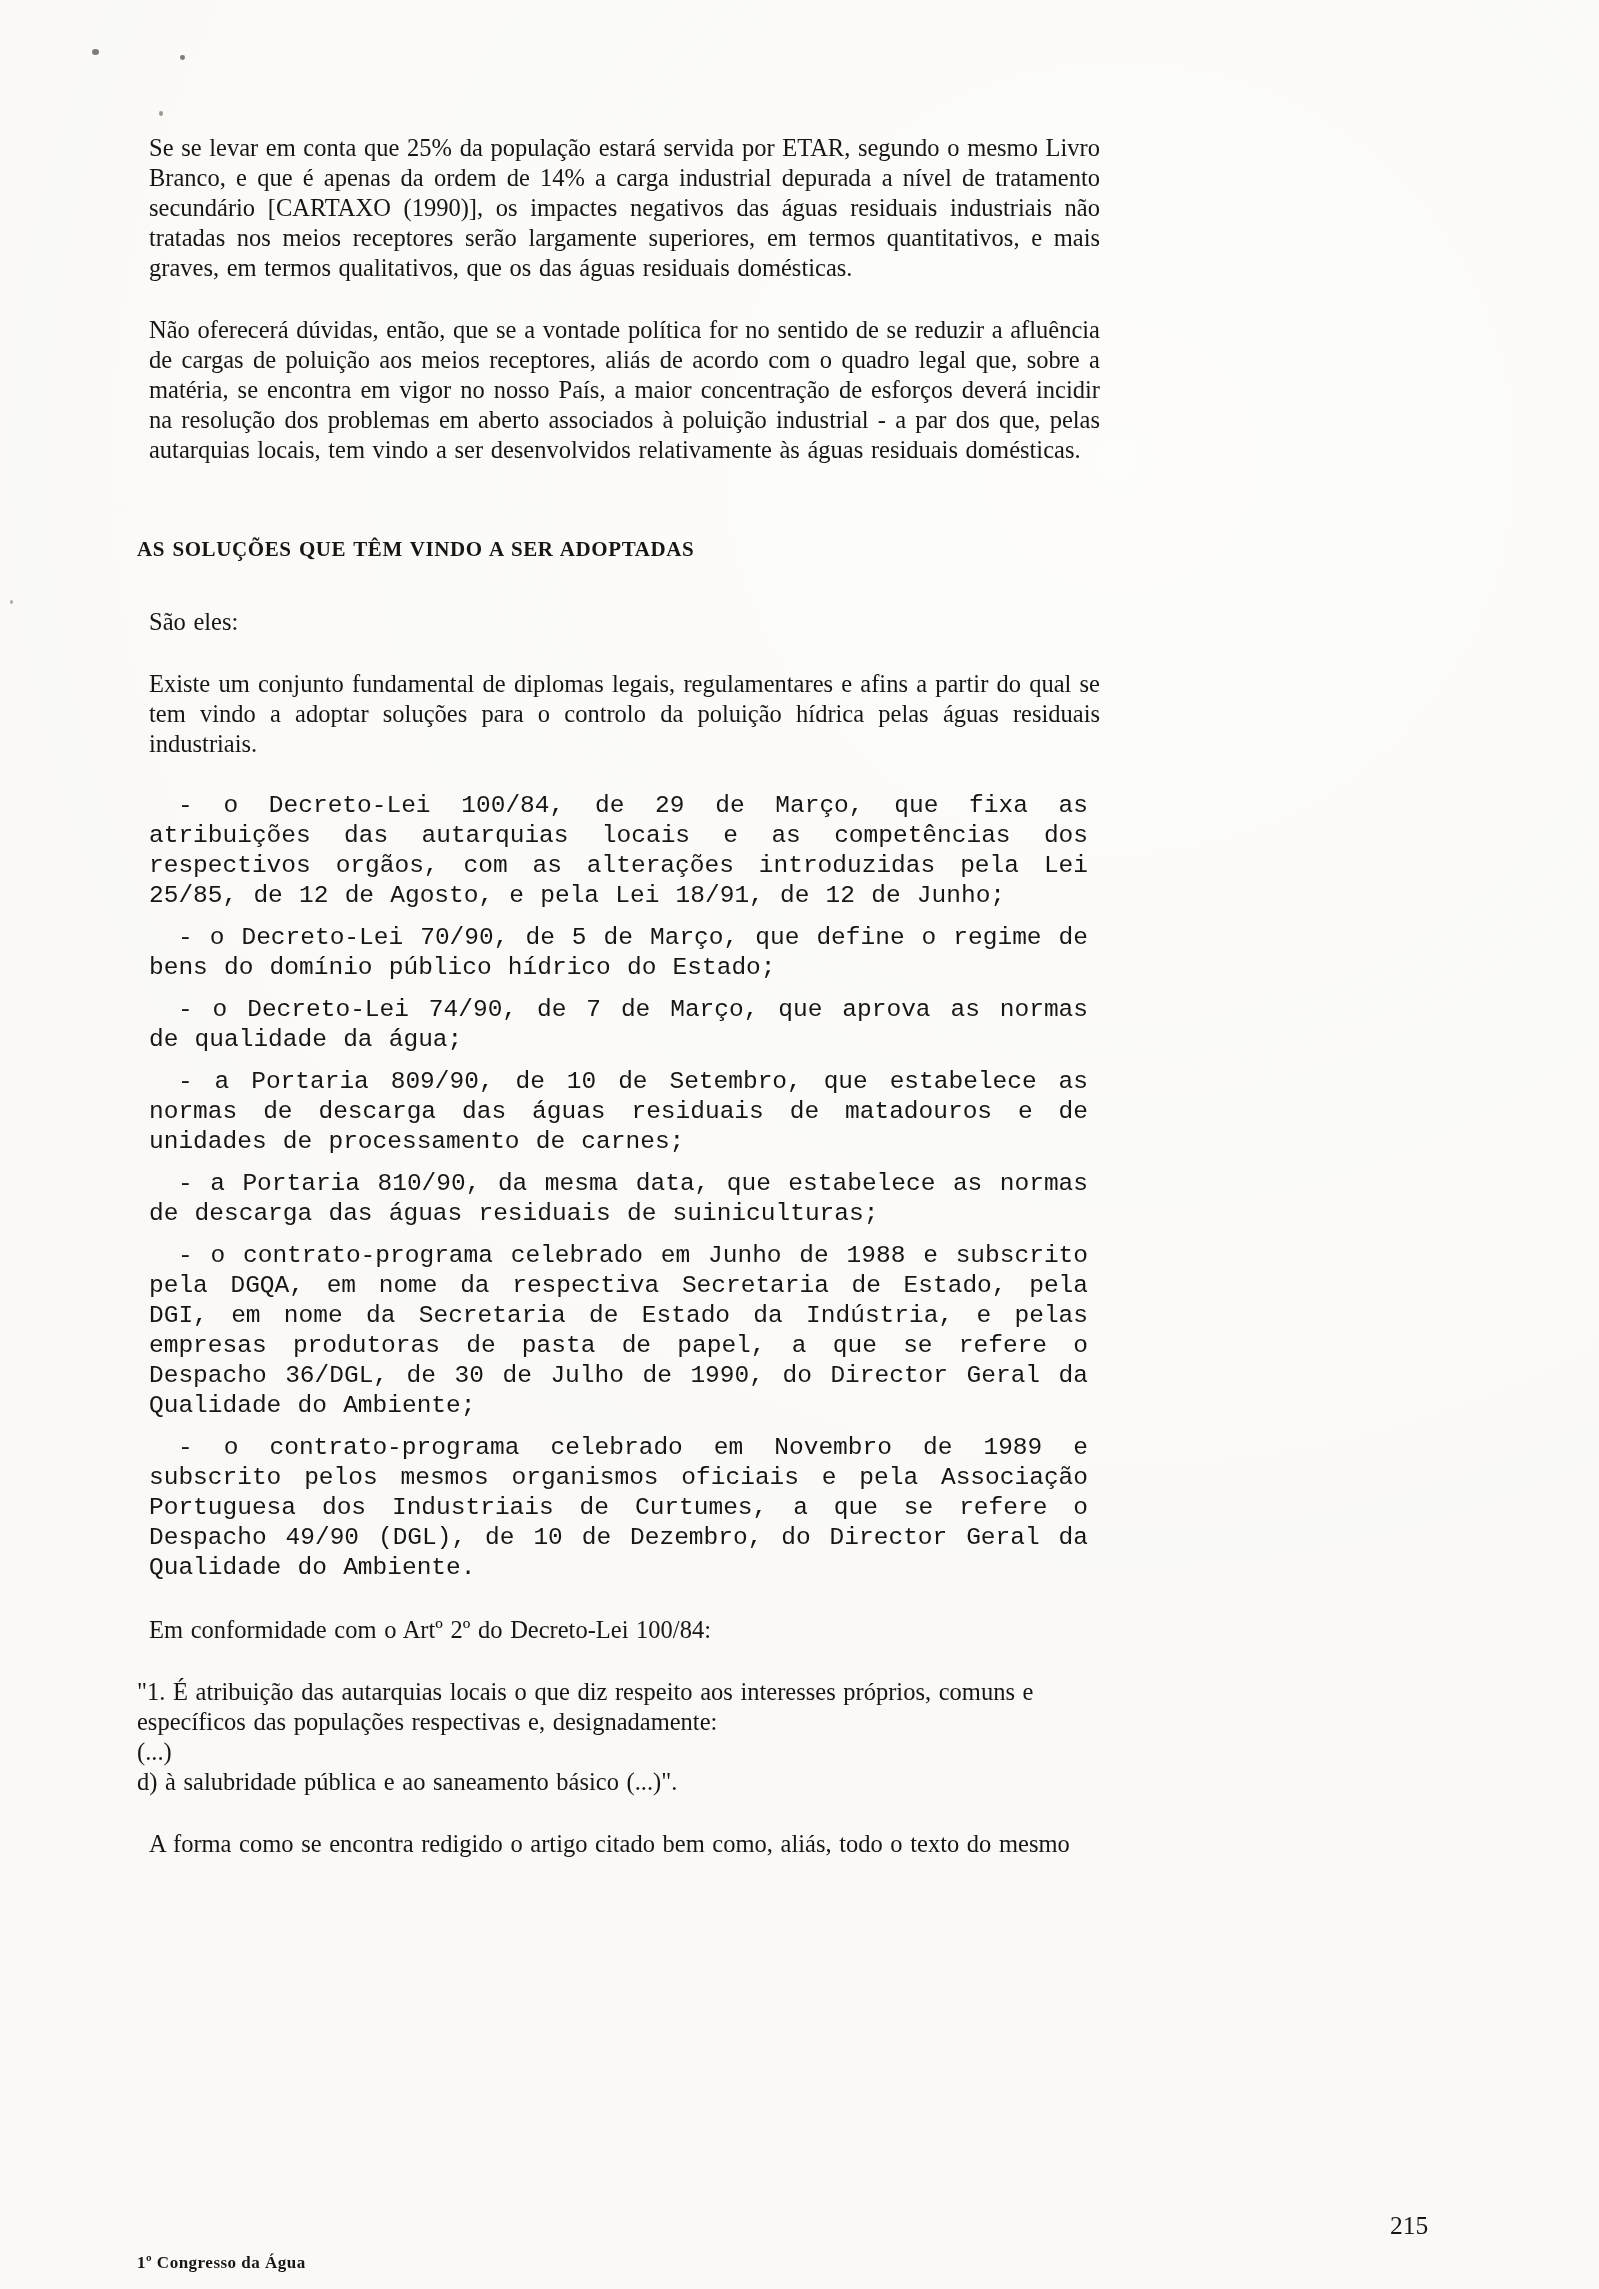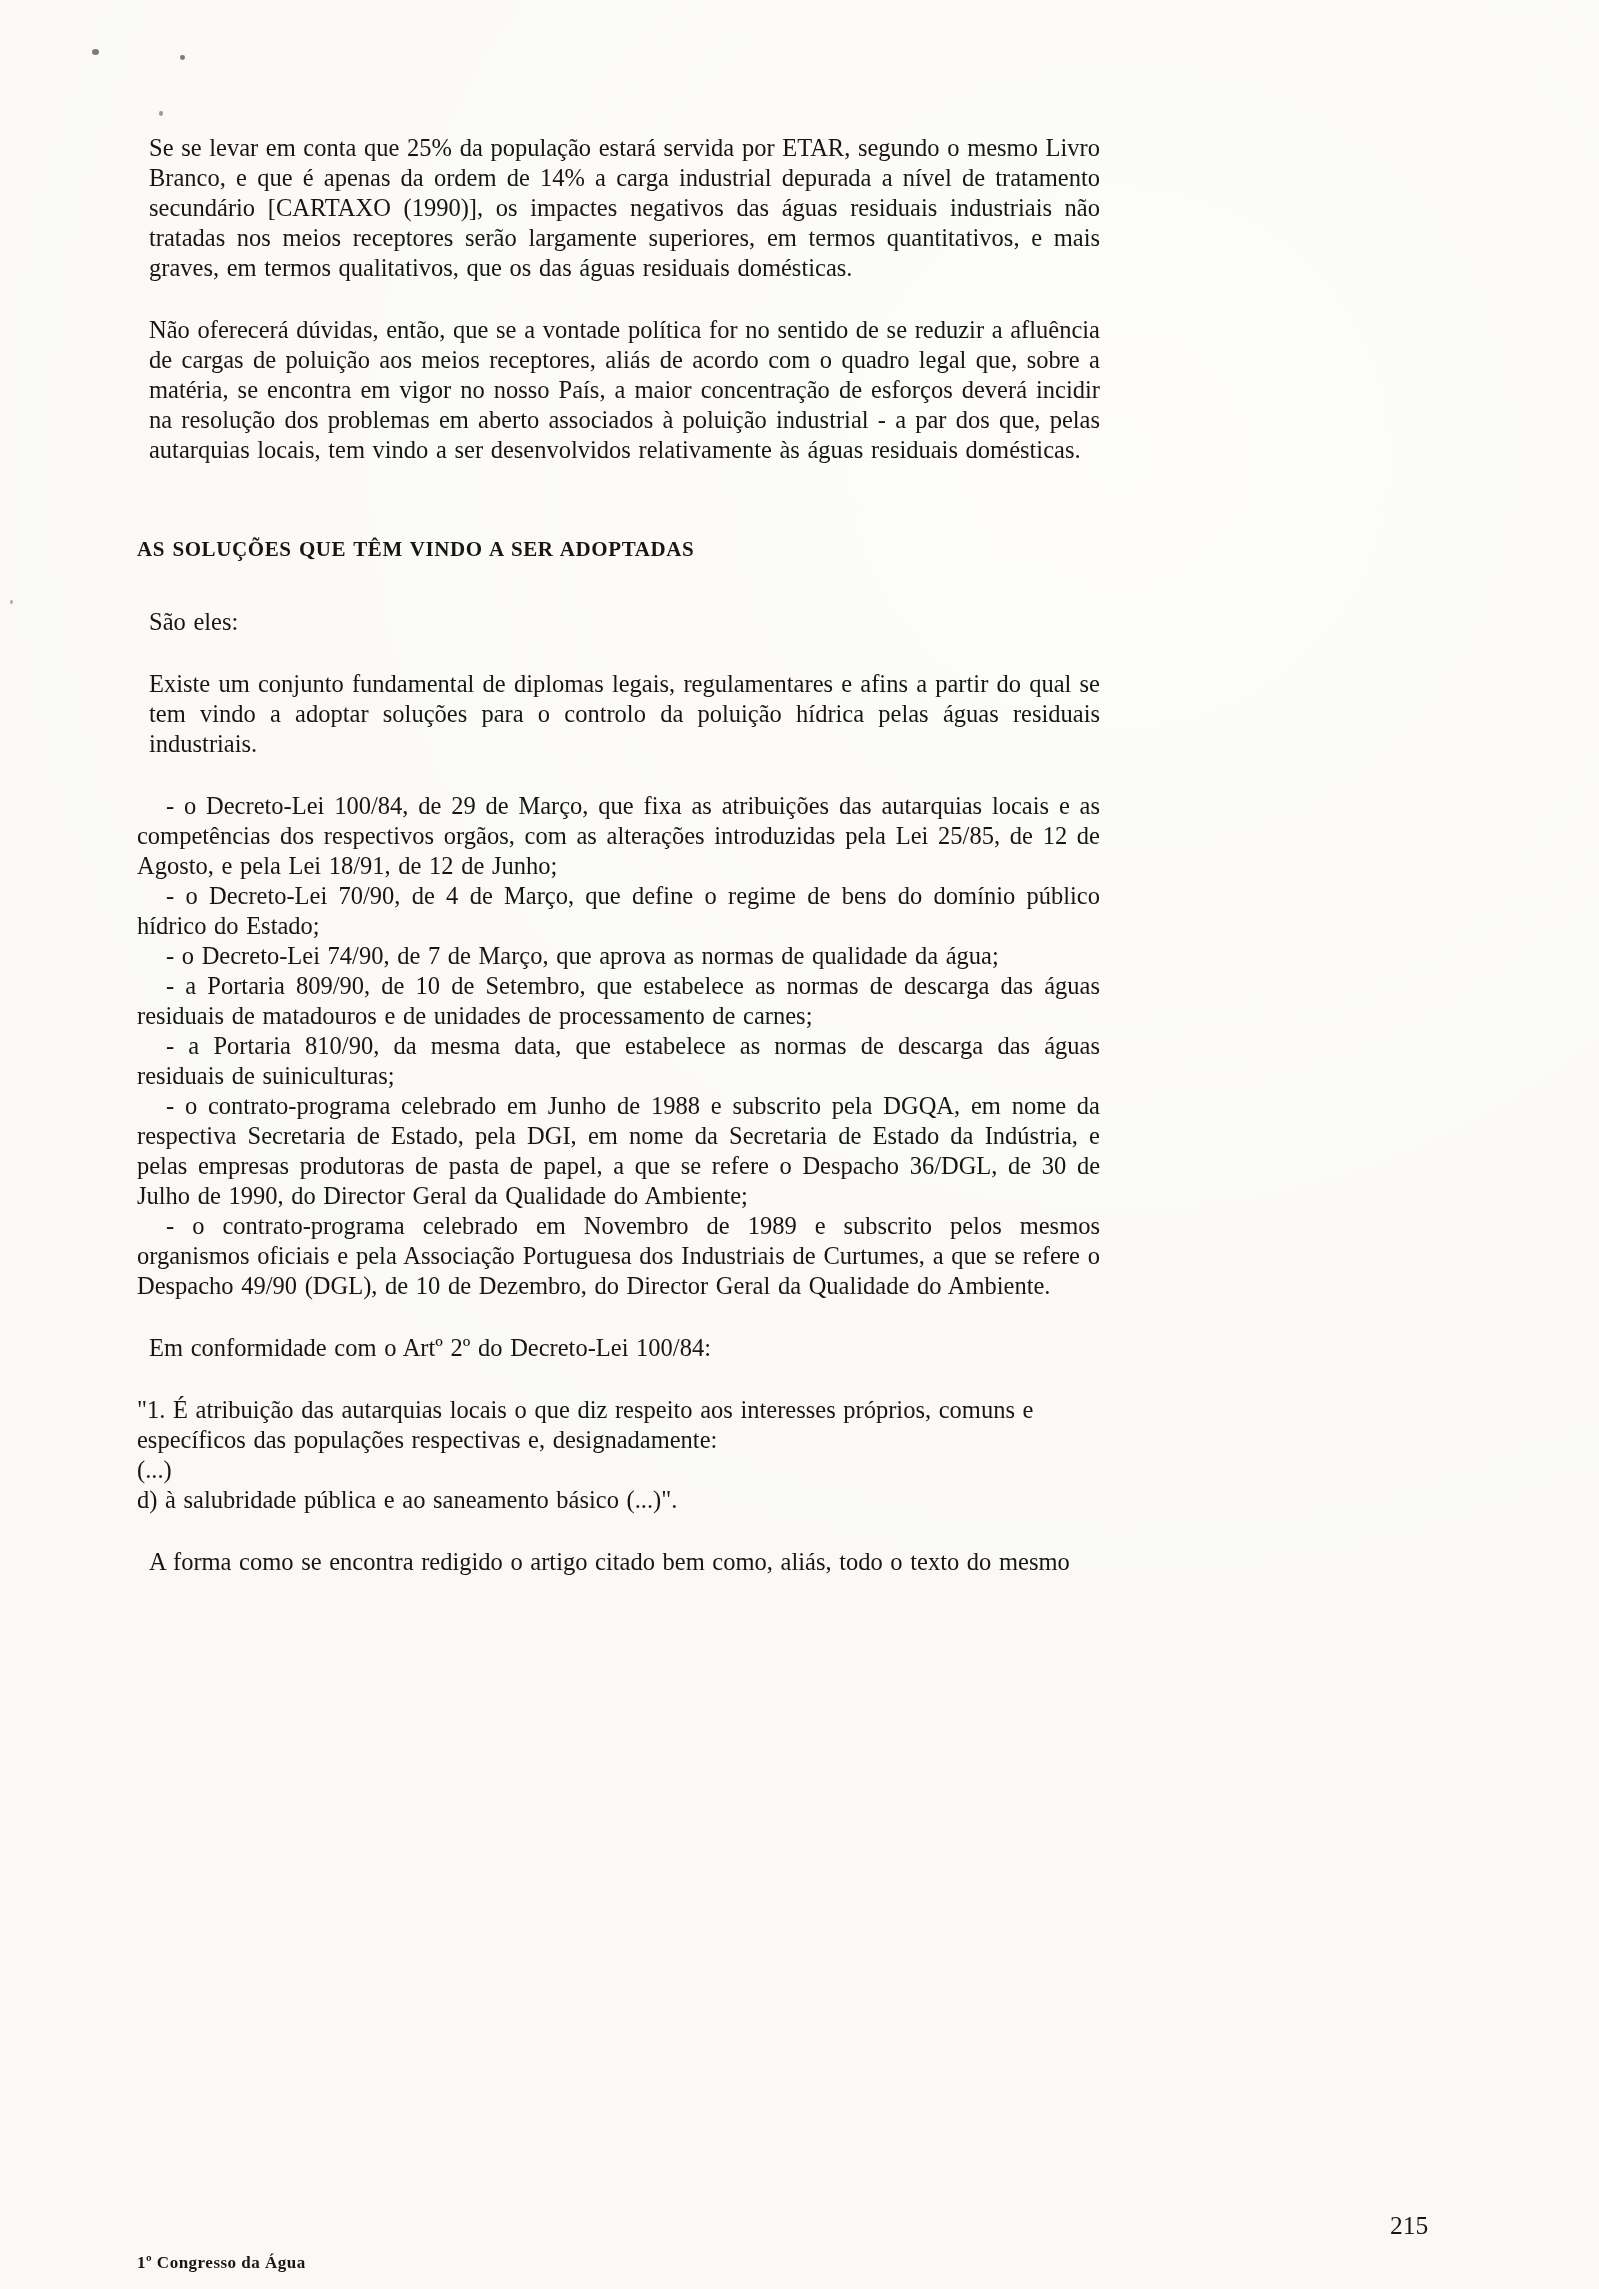--- a/index.html
+++ b/index.html
@@ -31,21 +31,21 @@
   }
   .para { margin: 0 0 32px 12px; }
   .heading {
     font-size: 21px;
     font-weight: bold;
     letter-spacing: 0.6px;
     text-align: left;
     margin: 69px 0 43px 0;
   }
   .group { margin: 0 0 32px 0; }
-  .list-item { margin: 0; text-indent: 29px; }
+  .list-item { margin: 12px; text-indent: 29px; font-family: Liberation Mono, monospace; }
   .quote-line { margin: 0; text-align: left; }
   .footer-title {
     position: absolute;
     left: 137px;
     top: 2253px;
     font-size: 17px;
     font-weight: bold;
     letter-spacing: 0.5px;
     white-space: nowrap;
   }
@@ -85,21 +85,21 @@
     <p class="para">Não oferecerá dúvidas, então, que se a vontade política for no sentido de se reduzir a afluência de cargas de poluição aos meios receptores, aliás de acordo com o quadro legal que, sobre a matéria, se encontra em vigor no nosso País, a maior concentração de esforços deverá incidir na resolução dos problemas em aberto associados à poluição industrial - a par dos que, pelas autarquias locais, tem vindo a ser desenvolvidos relativamente às águas residuais domésticas.</p>
 
     <h1 class="heading">AS SOLUÇÕES QUE TÊM VINDO A SER ADOPTADAS</h1>
 
     <p class="para">São eles:</p>
 
     <p class="para">Existe um conjunto fundamental de diplomas legais, regulamentares e afins a partir do qual se tem vindo a adoptar soluções para o controlo da poluição hídrica pelas águas residuais industriais.</p>
 
     <div class="group">
       <p class="list-item">- o Decreto-Lei 100/84, de 29 de Março, que fixa as atribuições das autarquias locais e as competências dos respectivos orgãos, com as alterações introduzidas pela Lei 25/85, de 12 de Agosto, e pela Lei 18/91, de 12 de Junho;</p>
-      <p class="list-item">- o Decreto-Lei 70/90, de 4 de Março, que define o regime de bens do domínio público hídrico do Estado;</p>
+      <p class="list-item">- o Decreto-Lei 70/90, de 5 de Março, que define o regime de bens do domínio público hídrico do Estado;</p>
       <p class="list-item">- o Decreto-Lei 74/90, de 7 de Março, que aprova as normas de qualidade da água;</p>
       <p class="list-item">- a Portaria 809/90, de 10 de Setembro, que estabelece as normas de descarga das águas residuais de matadouros e de unidades de processamento de carnes;</p>
       <p class="list-item">- a Portaria 810/90, da mesma data, que estabelece as normas de descarga das águas residuais de suiniculturas;</p>
       <p class="list-item">- o contrato-programa celebrado em Junho de 1988 e subscrito pela DGQA, em nome da respectiva Secretaria de Estado, pela DGI, em nome da Secretaria de Estado da Indústria, e pelas empresas produtoras de pasta de papel, a que se refere o Despacho 36/DGL, de 30 de Julho de 1990, do Director Geral da Qualidade do Ambiente;</p>
       <p class="list-item">- o contrato-programa celebrado em Novembro de 1989 e subscrito pelos mesmos organismos oficiais e pela Associação Portuguesa dos Industriais de Curtumes, a que se refere o Despacho 49/90 (DGL), de 10 de Dezembro, do Director Geral da Qualidade do Ambiente.</p>
     </div>
 
     <p class="para">Em conformidade com o Artº 2º do Decreto-Lei 100/84:</p>
 
     <div class="group">

